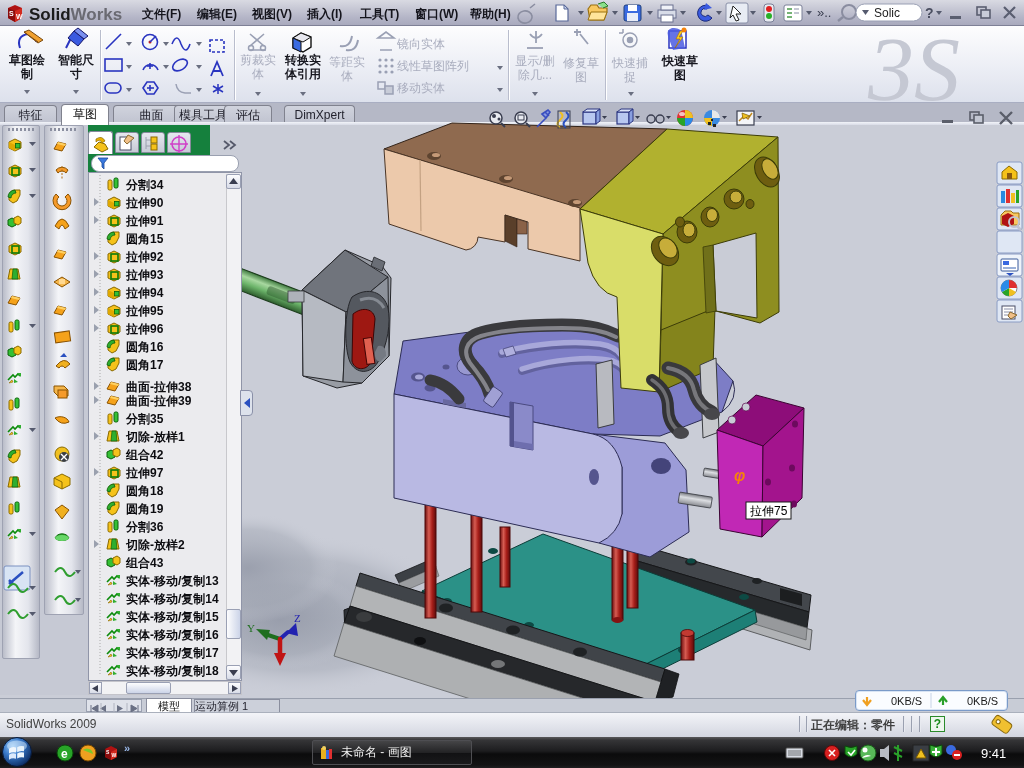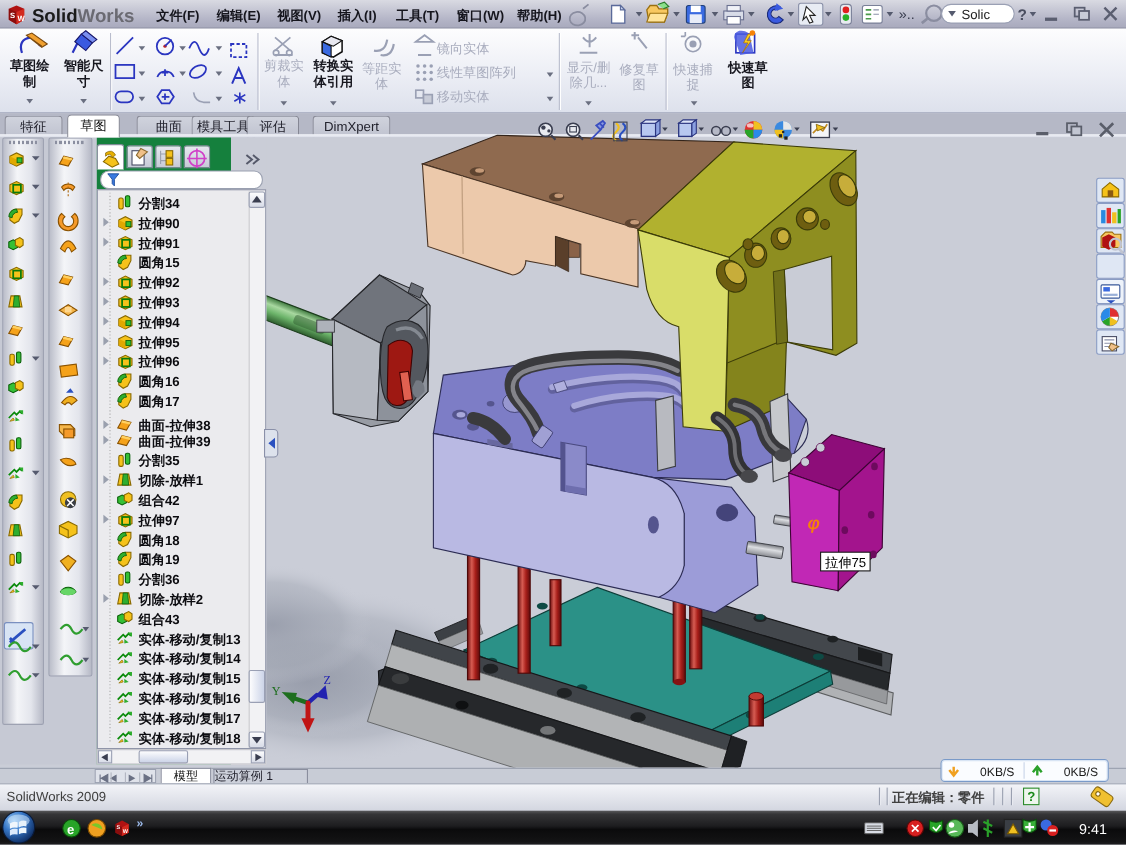--- a/index.html
+++ b/index.html
@@ -100,20 +100,21 @@
 <text x="874" y="17" font-size="12" fill="#222">Solic</text>
 <text x="925" y="18" font-size="14" font-weight="bold" fill="#4a4e60">?</text>
 <path d="M936,11 l6,0 l-3,4Z" fill="#555a6e"></path>
 <rect x="950" y="16" width="11" height="3" fill="#5a5e70"></rect>
 <rect x="977" y="7" width="9" height="8" fill="none" stroke="#5a5e70" stroke-width="1.6"></rect>
       <rect x="981" y="10" width="9" height="8" fill="#c8ccd8" stroke="#5a5e70" stroke-width="1.6"></rect>
 <path d="M1004,7 l11,11 M1015,7 l-11,11" stroke="#5a5e70" stroke-width="2.2"></path>
 </svg>
 
 <div class="abs" id="toolbar"></div>
+<div class="abs" id="watermark">3S</div>
 <svg class="abs" style="left:0;top:26px" width="1024" height="77" viewBox="0 26 1024 77" id="toolsvg">
 <g stroke="#2a35c0" fill="none" stroke-width="1.6">
 <path d="M20,48 q-4,-12 8,-14 q10,-1 8,8" stroke-width="2"></path>
 <path d="M66,48 l7,-14 l8,3" stroke-width="2"></path>
 <line x1="106" y1="49" x2="121" y2="34"></line>
 <rect x="105" y="59" width="17" height="12"></rect>
 <rect x="105" y="83" width="16" height="10" rx="5"></rect>
 <circle cx="150" cy="42" r="7.5"></circle>
         <circle cx="150" cy="42" r="1.5" fill="#c02020" stroke="none"></circle>
         <line x1="150" y1="42" x2="156" y2="36"></line>
@@ -198,21 +199,21 @@
 <div class="abs dd" style="left:255px;top:92px"></div>
 <div class="abs dd" style="left:300px;top:92px"></div>
 <div class="abs dd" style="left:497px;top:66px"></div>
 <div class="abs dd" style="left:497px;top:88px"></div>
 <div class="abs dd" style="left:532px;top:92px"></div>
 <div class="abs dd" style="left:628px;top:92px"></div>
 
 <div class="abs" id="tabbar"></div>
 <div class="ctab act" style="left:61px;width:48px">草图</div>
 <div class="ctab" style="left:4px;width:53px">特征</div>
-<div class="ctab" style="left:124px;width:59px">曲面</div>
+<div class="ctab" style="left:113px;width:77px">曲面</div>
 <div class="ctab" style="left:174px;width:58px">模具工具</div>
 <div class="ctab" style="left:224px;width:48px">评估</div>
 <div class="ctab" style="left:284px;width:71px">DimXpert</div>
 <div class="abs" style="left:0;top:122px;width:1024px;height:3px;background:linear-gradient(#f2f4f9,#d8dbe6)"></div>
 
 <div class="abs" id="leftstrips">
 <div class="strip" style="left:2px;top:0px;width:38px;height:534px"></div>
 <div class="strip" style="left:44px;top:0px;width:40px;height:490px"></div>
 <div class="grip" style="left:8px;top:3px"></div>
 <div class="grip" style="left:50px;top:3px"></div>
@@ -859,20 +860,28 @@
       <path d="M83,13 a6,6 0 0 1 10,4" fill="#7ac82a"></path>
 <g transform="translate(103,8)">
         <polygon points="2,4 8,1 14,4 14,12 8,15 2,12" fill="#b01212"></polygon>
         <polygon points="2,4 8,7 8,15 2,12" fill="#8a0d0d"></polygon>
         <polygon points="8,7 14,4 14,12 8,15" fill="#d32a1f"></polygon>
         <text x="3" y="9" font-size="5" fill="#fff" font-weight="bold">S</text>
         <text x="8.5" y="12" font-size="5" fill="#fff" font-weight="bold">W</text>
       </g>
 <text x="124" y="15" font-size="11" fill="#9ab8e8" font-weight="bold">»</text>
 </svg>
+<div class="task" style="left:312px;width:160px">
+<svg width="16" height="16" style="position:absolute;left:6px;top:4px">
+        <rect x="2" y="3" width="5" height="11" fill="#e8b020"></rect>
+        <rect x="7" y="5" width="3" height="9" fill="#3a6ae0"></rect>
+        <rect x="10" y="4" width="3" height="10" fill="#e03030"></rect>
+        <circle cx="5" cy="3" r="2" fill="#f0d060"></circle>
+      </svg>
+<span style="margin-left:28px">未命名 - 画图</span></div>
 <svg class="abs" style="left:780px;top:737px" width="244" height="31" viewBox="0 0 244 31">
 <rect x="6" y="11" width="17" height="10" rx="1" fill="#d8dce4" stroke="#555"></rect>
       <g stroke="#555" stroke-width="0.8">
         <line x1="8" y1="14" x2="21" y2="14"></line>
         <line x1="8" y1="16" x2="21" y2="16"></line>
         <line x1="8" y1="18" x2="21" y2="18"></line>
       </g>
 <circle cx="52" cy="16" r="7.5" fill="#d82020" stroke="#5e0808"></circle>
       <path d="M49,13 l6,6 M55,13 l-6,6" stroke="#fff" stroke-width="1.6"></path>
 <path d="M65,9 q6,3 12,0 v8 q-6,6 -12,0 Z" fill="#28a428" stroke="#0a4a0a"></path>

